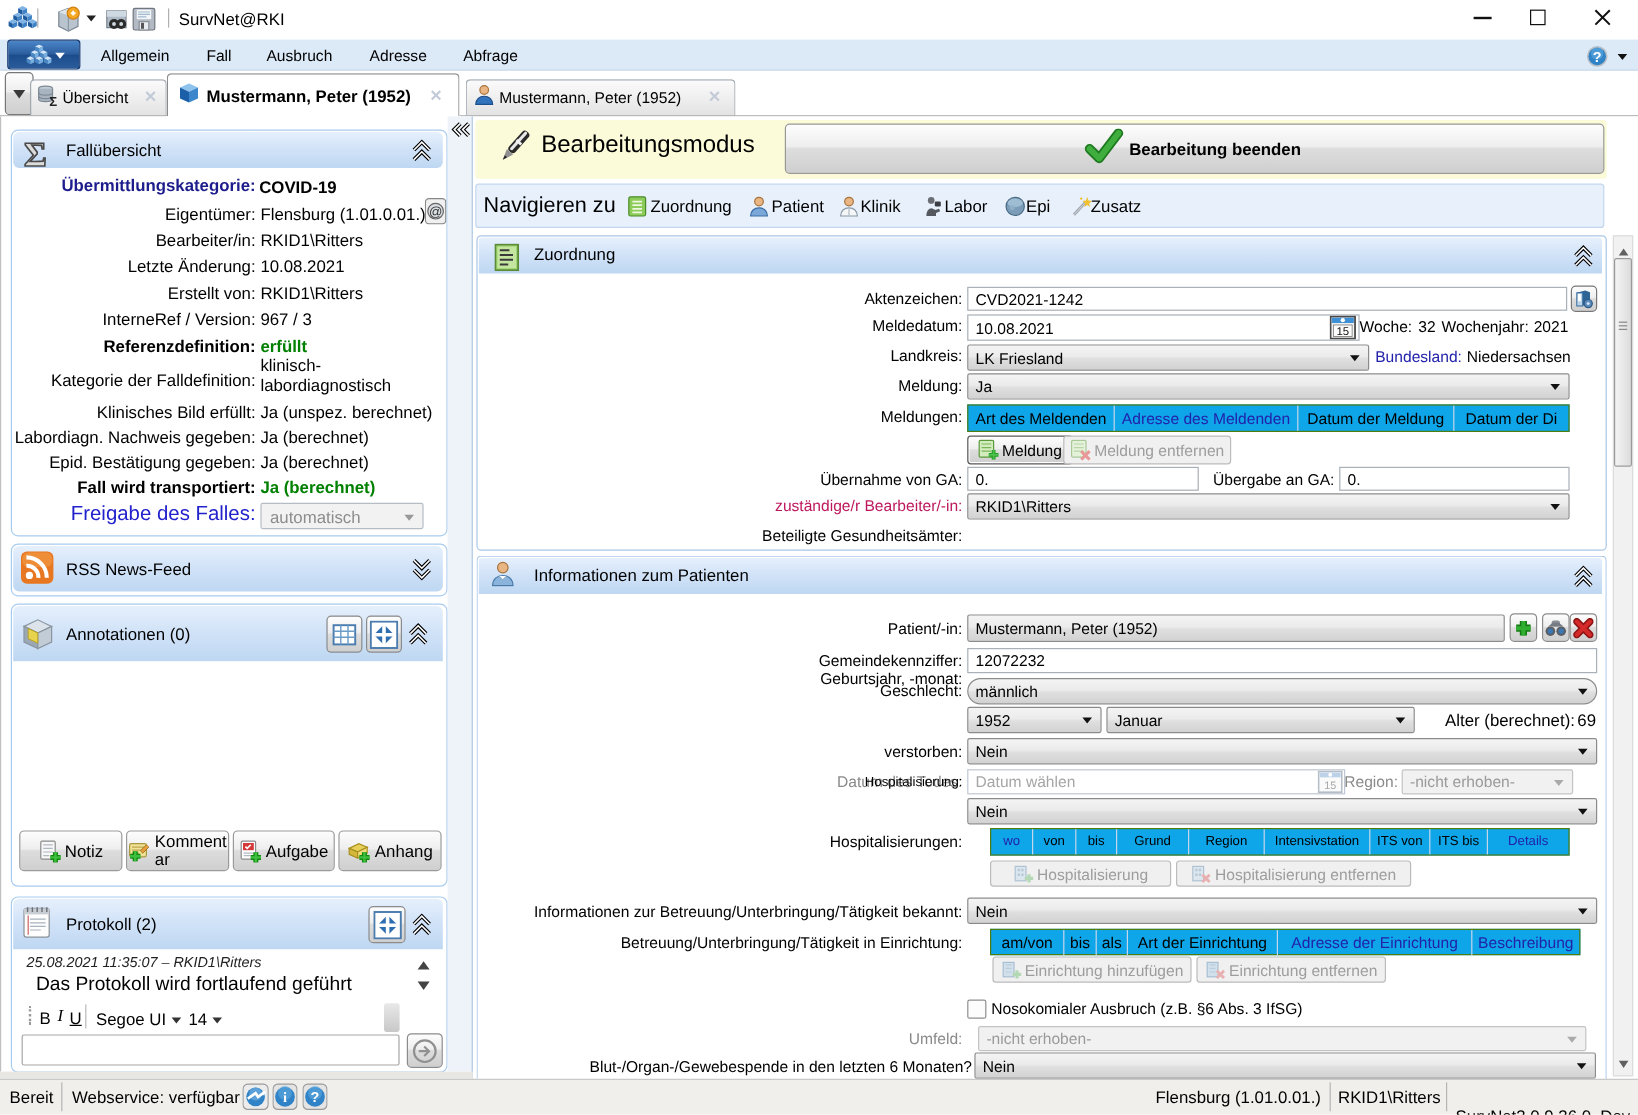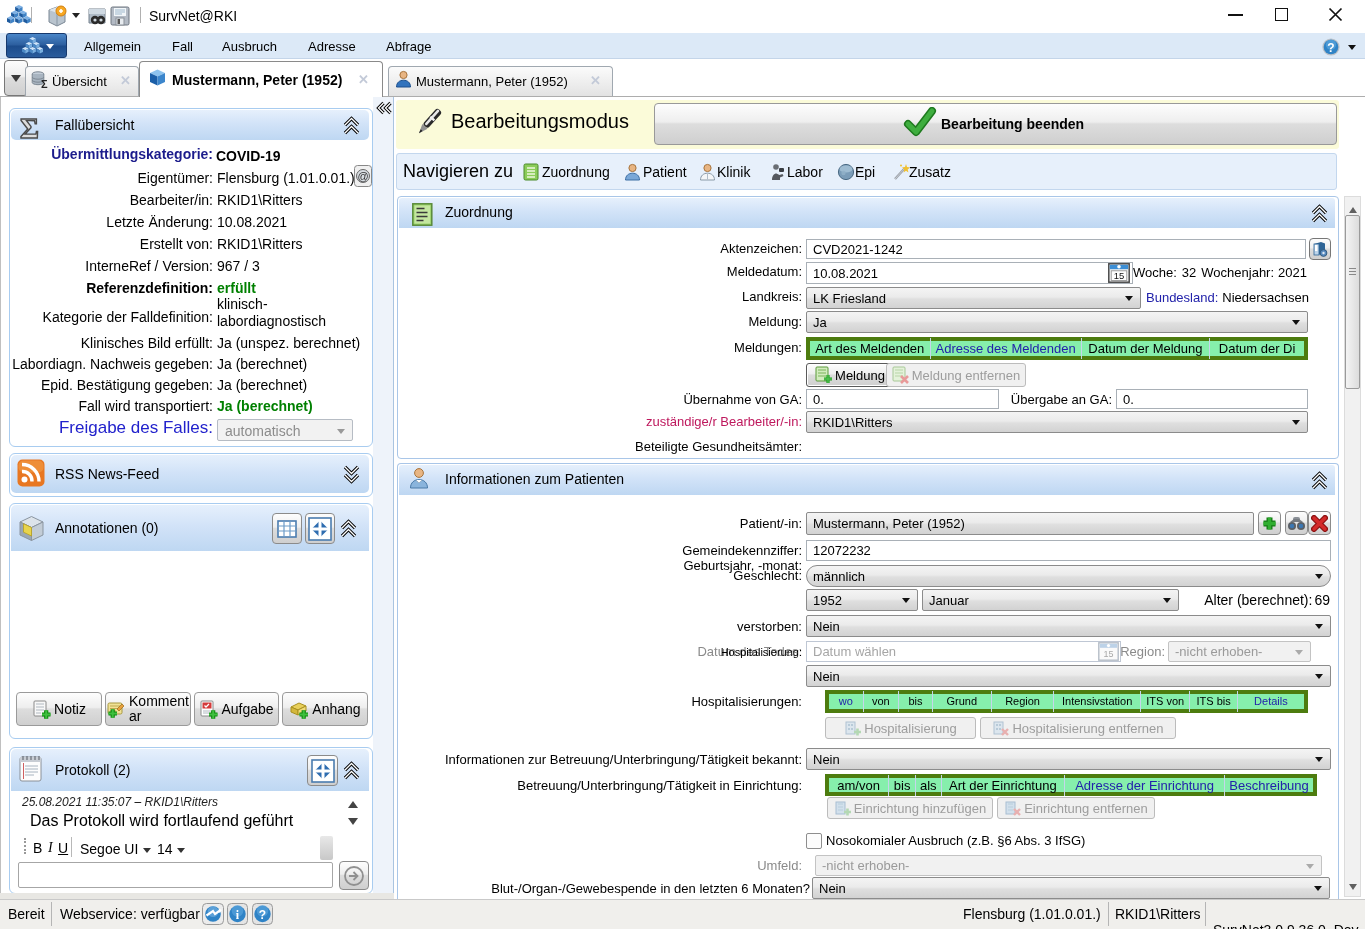--- a/index.html
+++ b/index.html
@@ -18,21 +18,21 @@
 .vv{position:absolute;height:20px;line-height:20px;white-space:nowrap;}
 .cmb{position:absolute;height:20px;border:1px solid #8b8b8b;border-radius:2px;
  background:linear-gradient(#f4f4f4,#ebebeb 45%,#dfdfdf 55%,#d2d2d2);
  line-height:20px;padding-left:6px;box-sizing:border-box;}
 .btn{position:absolute;border:1px solid #8b8b8b;border-radius:3px;box-sizing:border-box;
  background:linear-gradient(#fdfdfd,#eeeeee 45%,#dddddd 50%,#cfcfcf);
  display:flex;align-items:center;justify-content:center;}
 .btnd{position:absolute;border:1px solid #bcbcbc;border-radius:3px;box-sizing:border-box;
  background:#f0f0f0;color:#9d9d9d;display:flex;align-items:center;justify-content:center;}
 .phead{background:linear-gradient(#e6f0fc,#d2e3f8 45%,#bed7f2);}
-.thead{position:absolute;background:#86efac;border:4px solid #4d7c0f;display:flex;box-sizing:border-box;align-items:center;}
+.thead{position:absolute;background:#0ea5e9;border:1px solid #4d7c0f;display:flex;box-sizing:border-box;align-items:center;}
 .thead div{border-right:1px solid #c5d6ea;line-height:21px;text-align:center;white-space:nowrap;overflow:hidden;box-sizing:border-box;}
 svg{display:block;}
 </style></head>
 <body>
 
 <div class="a" style="left:0;top:0;width:1365px;height:33px;background:#fff;"></div>
 <div class="a" id="ic-logo" style="left:7px;top:5px;">
     <svg width="23.680000000000003" height="22.200000000000003">
       <g transform="translate(8.14,0)">
         <polygon points="0,1.85 3.7,0 7.4,1.85 3.7,3.7" fill="#7fb2e5"></polygon>
@@ -240,21 +240,21 @@
 <div class="a lb" style="left:8px;top:278px;width:205px;font-size:14px;font-weight:bold;">Referenzdefinition:</div>
 <div class="a vv" style="left:217px;top:278px;font-size:14px;font-weight:bold;color:#008000;">erfüllt</div>
 <div class="a lb" style="left:8px;top:307px;width:205px;font-size:14px;">Kategorie der Falldefinition:</div>
 <div class="a" style="left:217px;top:296px;font-size:14px;line-height:17px;">klinisch-<br>labordiagnostisch</div>
 <div class="a lb" style="left:8px;top:333px;width:205px;font-size:14px;">Klinisches Bild erfüllt:</div>
 <div class="a vv" style="left:217px;top:333px;font-size:14px;">Ja (unspez. berechnet)</div>
 <div class="a lb" style="left:8px;top:354px;width:205px;font-size:14px;">Labordiagn. Nachweis gegeben:</div>
 <div class="a vv" style="left:217px;top:354px;font-size:14px;">Ja (berechnet)</div>
 <div class="a lb" style="left:8px;top:375px;width:205px;font-size:14px;">Epid. Bestätigung gegeben:</div>
 <div class="a vv" style="left:217px;top:375px;font-size:14px;">Ja (berechnet)</div>
-<div class="a lb" style="left:8px;top:396px;width:205px;font-size:14px;font-weight:normal;text-align:right;">Fall wird transportiert:</div>
+<div class="a lb" style="left:8px;top:396px;width:205px;font-size:14px;font-weight:bold;text-align:right;">Fall wird transportiert:</div>
 <div class="a vv" style="left:217px;top:396px;font-size:14px;font-weight:bold;color:#008000;">Ja (berechnet)</div>
 <div class="a lb" style="left:8px;top:418px;width:205px;font-size:17px;color:#2222cc;">Freigabe des Falles:</div>
 <div class="a vv" style="left:217px;top:419px;width:136px;height:22px;border:1px solid #b6bcc4;border-radius:2px;background:#f2f2f2;color:#8c8c8c;font-size:14px;line-height:22px;padding-left:7px;box-sizing:border-box;">automatisch
  <span style="position:absolute;right:7px;top:9px;border:4px solid transparent;border-top:5px solid #999;"></span></div>
 
 <div class="a" style="left:9px;top:453px;width:362px;height:42px;border:1px solid #a8ccf0;border-radius:6px;"></div>
 <div class="a phead" style="left:11px;top:455px;width:358px;height:38px;border-radius:5px;"></div>
 <div class="a" id="ic-rss" style="left:17px;top:459px;">
     <svg width="28" height="28">
       <rect x="0.5" y="0.5" width="27" height="27" rx="5" fill="#e87722"></rect>

